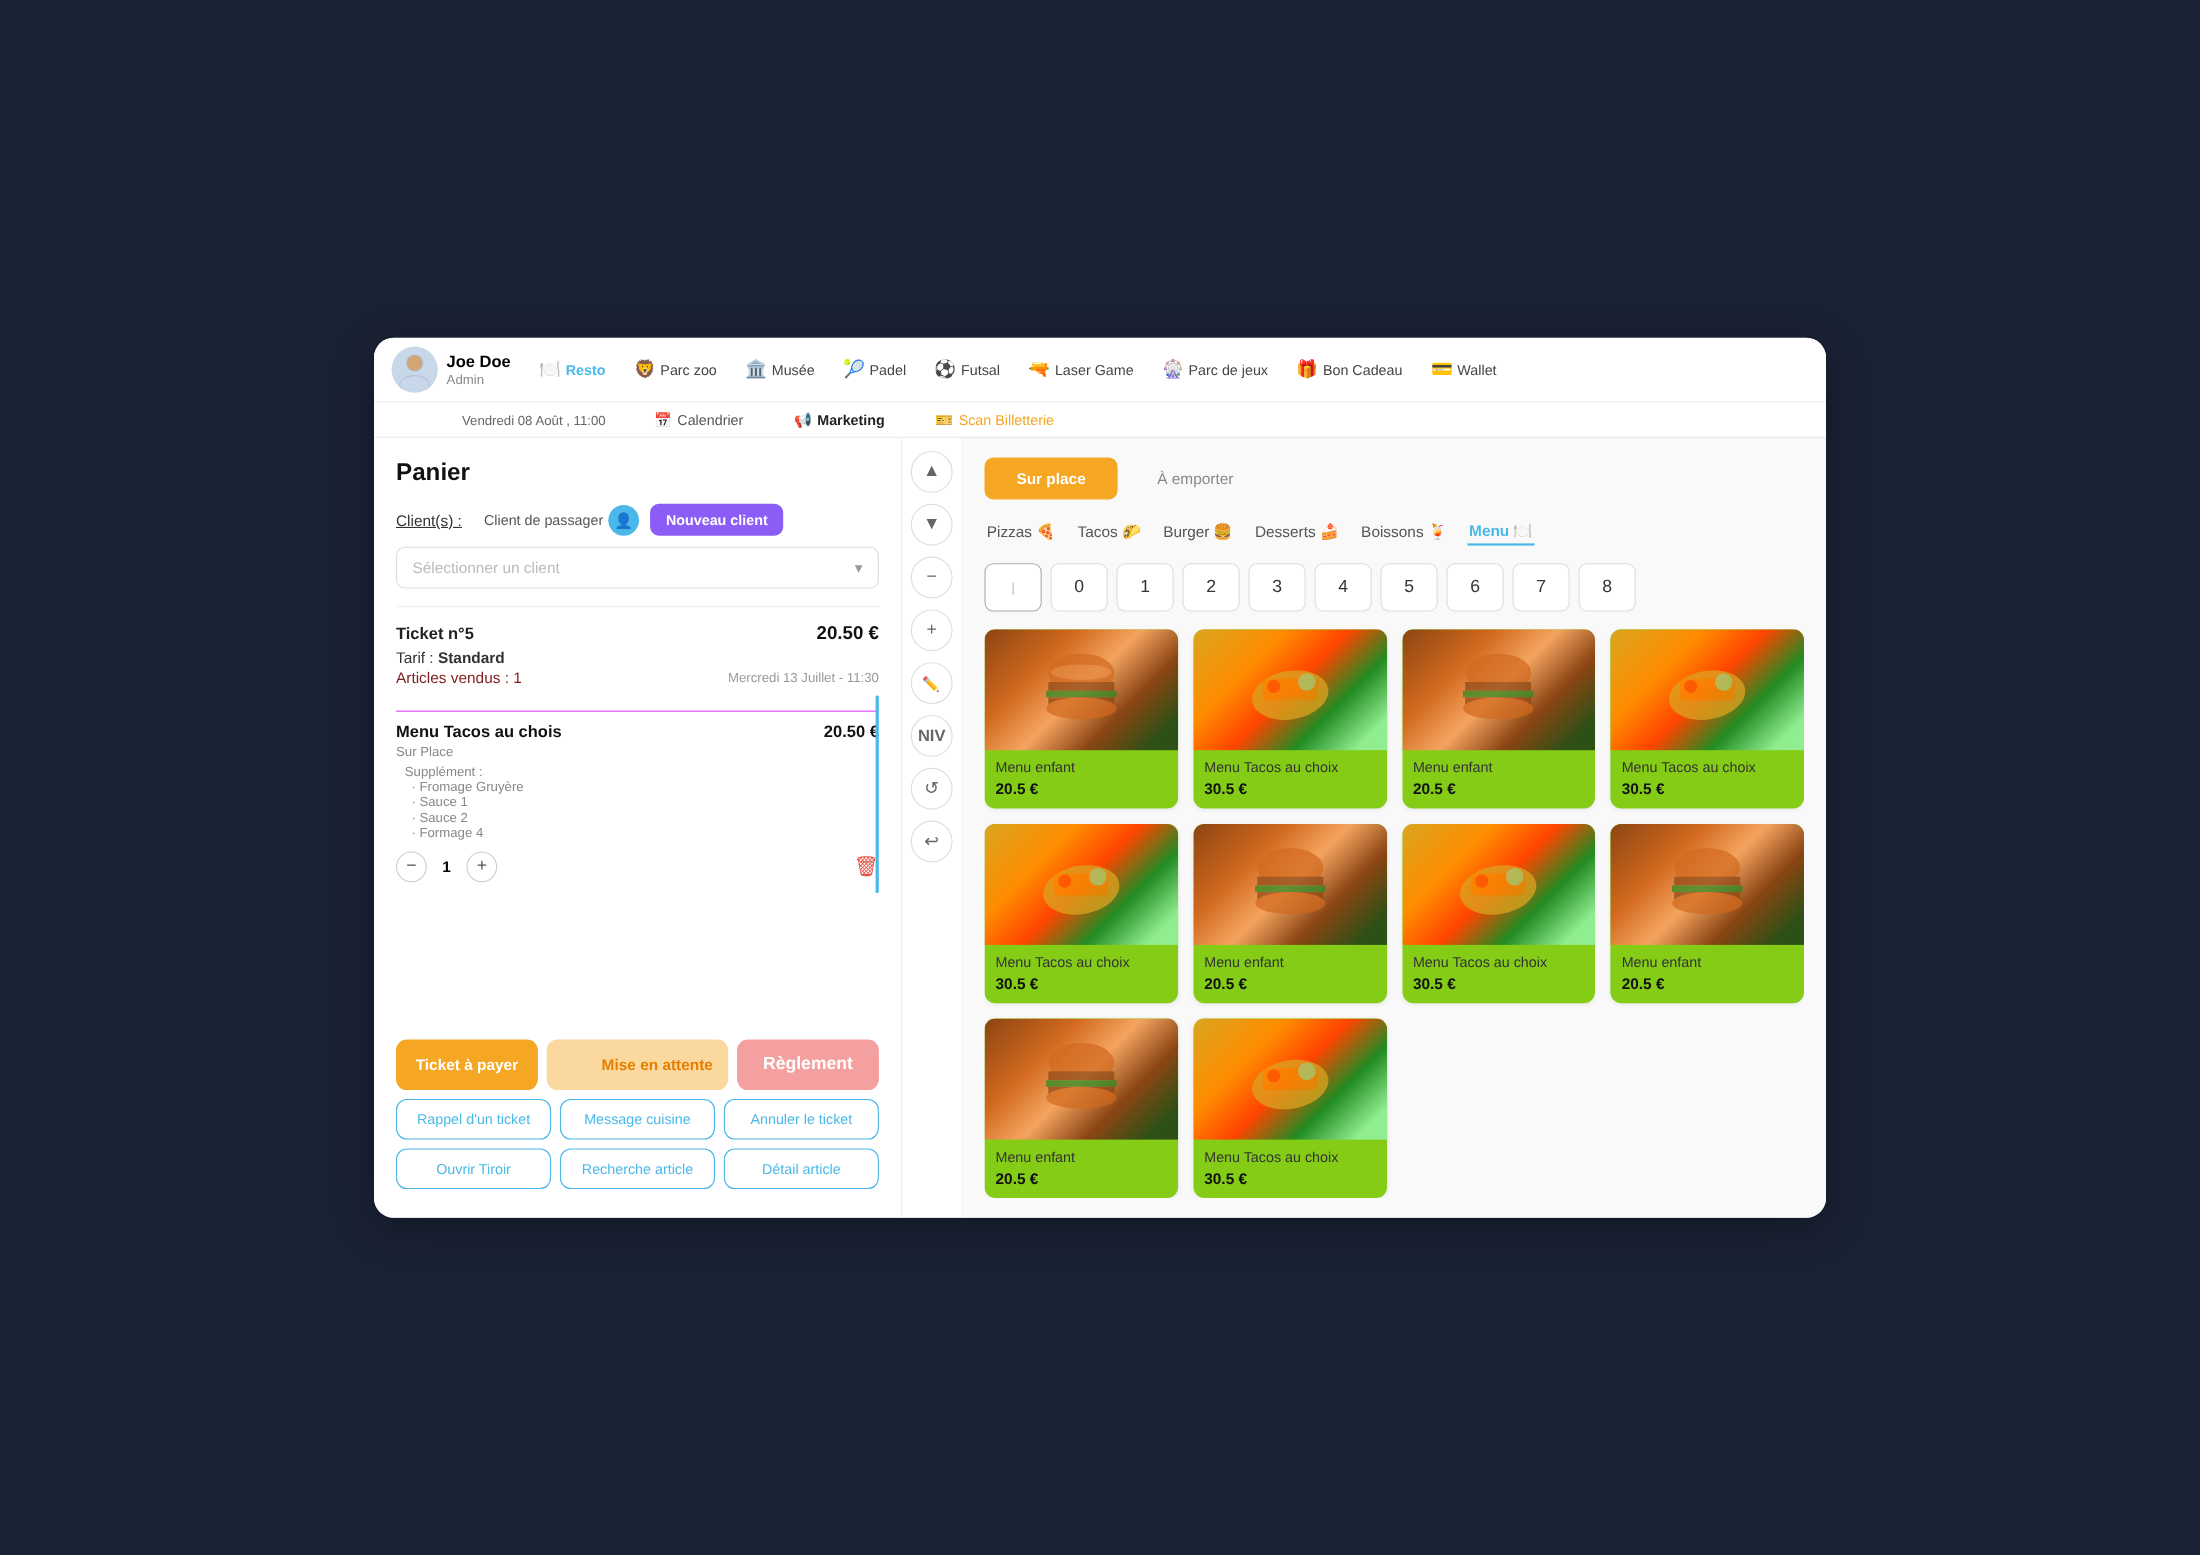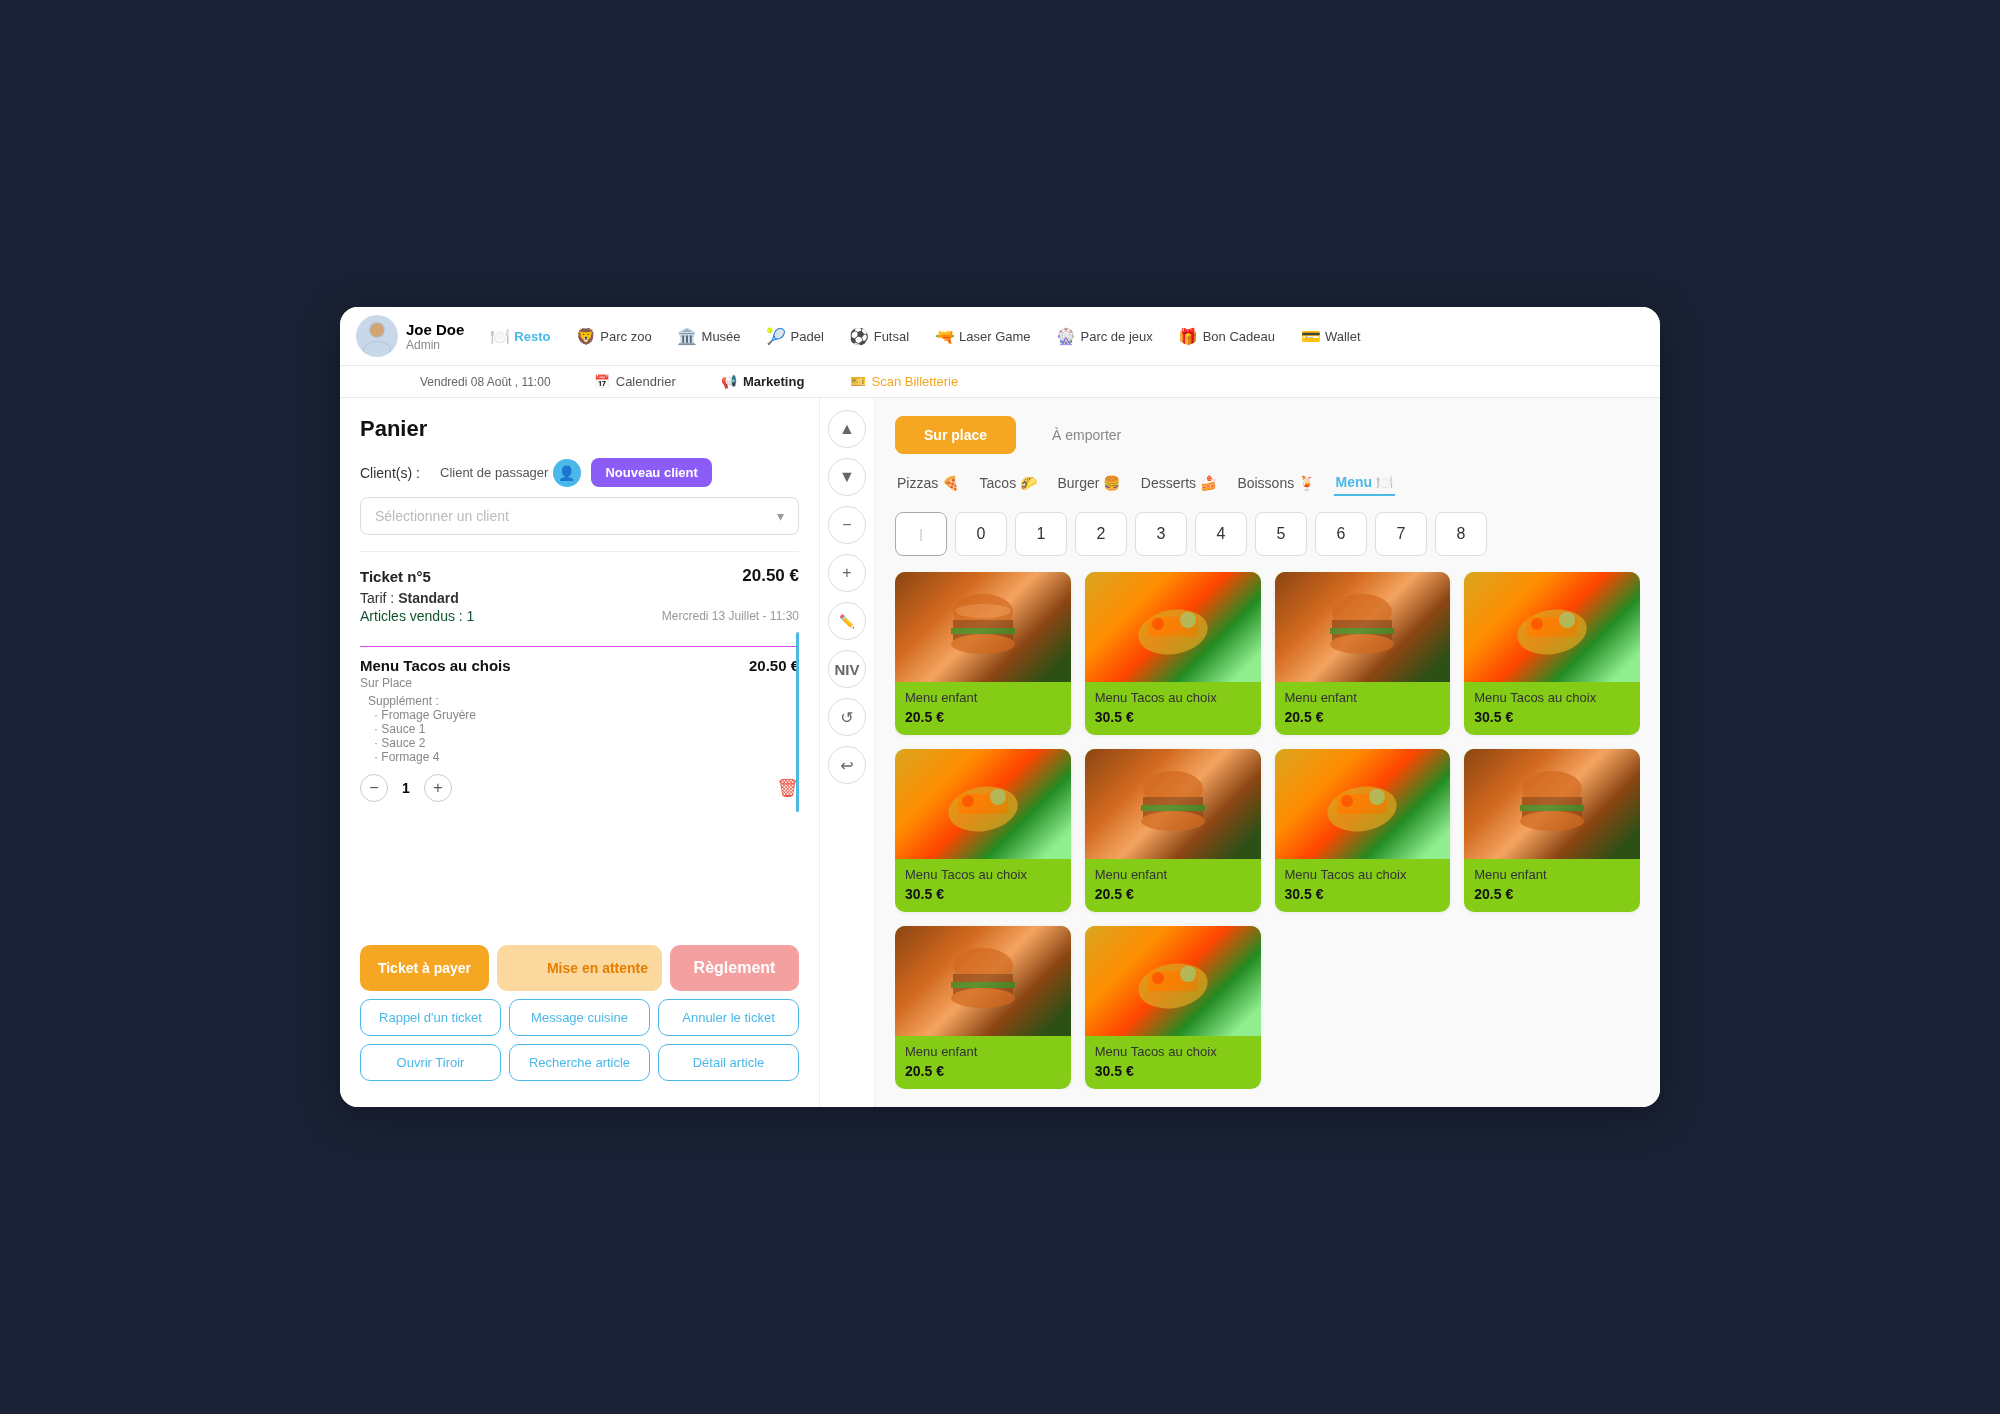--- a/index.html
+++ b/index.html
@@ -98,21 +98,21 @@
       font-weight: 800;
       color: #111;
       margin-bottom: 16px;
     }
     .client-row {
       display: flex;
       align-items: center;
       gap: 10px;
       margin-bottom: 10px;
     }
-    .client-label { font-size: 14px; color: #333; font-weight: 500; min-width: 70px; }
+    .client-label { font-size: 14px; color: #333; font-weight: 500; min-width: 70px; text-decoration: underline; }
     .client-passager {
       display: flex; align-items: center; gap: 5px;
       font-size: 13px; color: #555;
     }
     .client-icon {
       width: 28px; height: 28px;
       border-radius: 50%;
       background: #4ab8e8;
       display: flex; align-items: center; justify-content: center;
       color: #fff;
@@ -148,21 +148,21 @@
     }
     .ticket-row {
       display: flex;
       justify-content: space-between;
       align-items: center;
       margin-bottom: 4px;
     }
     .ticket-number { font-size: 15px; color: #222; font-weight: 600; }
     .ticket-total { font-size: 17px; font-weight: 800; color: #111; }
     .ticket-tarif { font-size: 14px; color: #333; margin-bottom: 2px; }
-    .ticket-articles { font-size: 14px; color: #14532d; }
+    .ticket-articles { font-size: 14px; color: #7f1d1d; }
     .ticket-date { font-size: 12px; color: #999; }
     .cart-item {
       margin-top: 14px;
       padding: 10px 0;
       border-top: 1px solid #d946ef;
     }
     .cart-item-row {
       display: flex;
       justify-content: space-between;
       align-items: flex-start;

